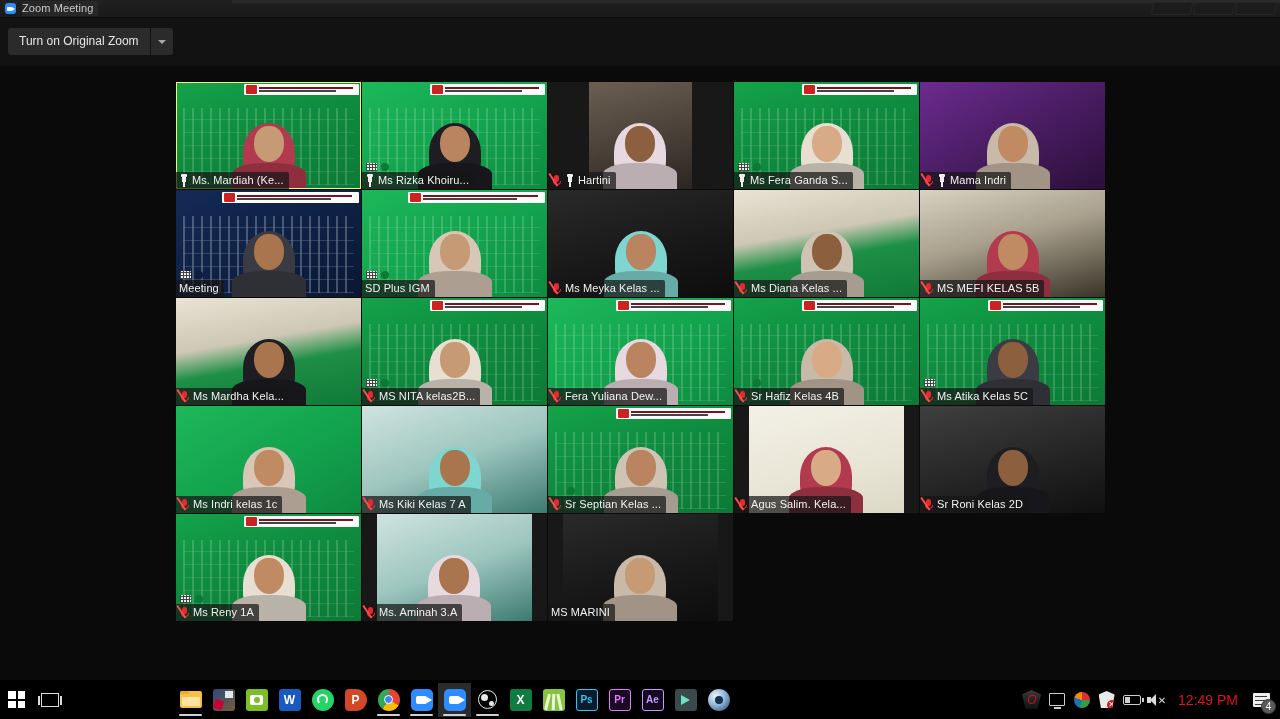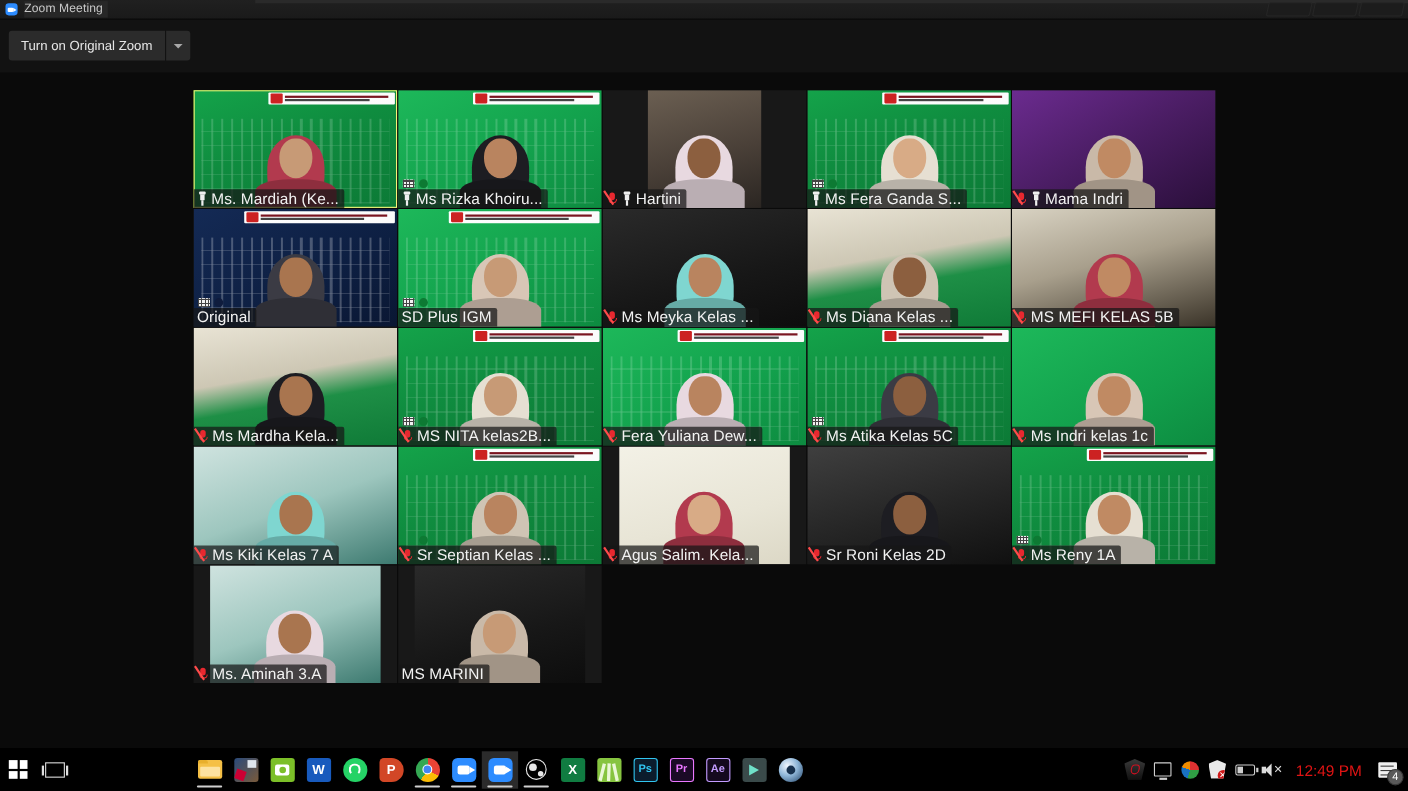--- a/index.html
+++ b/index.html
@@ -140,21 +140,21 @@
   }
 
   
   .namebar {
     position: absolute; left: 0; bottom: 0; max-width: 100%;
     height: 17px; display: flex; align-items: center;
     background: rgba(22,22,22,.72); padding: 0 5px 0 3px; z-index: 5;
     border-radius: 0 2px 0 0;
   }
   .name {
-    font-size: 14px; color: #f2f2f2; white-space: nowrap;
+    font-size: 11px; color: #f2f2f2; white-space: nowrap;
     letter-spacing: .1px; line-height: 17px;
   }
   
   .mic-muted {
     position: relative; width: 11px; height: 13px; flex: none; margin-right: 3px;
   }
   .mic-muted .mbody {
     position: absolute; left: 3px; top: 1px; width: 5px; height: 7px;
     background: #e8282f; border-radius: 2.5px;
   }
@@ -379,21 +379,21 @@
             <div class="b-logo"></div>
             <div class="b-lines">
               <div></div>
               <div></div>
             </div>
           </div>
         </div>
         <div class="kbd-ic"></div>
         <div class="dot-ic navy"></div>
         <div class="namebar">
-          <span class="name">Original</span>
+          <span class="name">Meeting</span>
         </div>
       </div>
       <div class="tile">
         <div class="vid bg-greenlt">
           <div class="bldg"></div>
           <div style="position: absolute; left: 50%; bottom: 0px; transform: translateX(-50%); width: 80px; height: 80px;">
             <div class="hijab" style="width:52px;height:58px;bottom:8px;background:#d8c6b6;"></div>
             <div class="face" style="width:30px;height:36px;bottom:27px;background:#c79a76;"></div>
             <div class="body" style="width:74px;height:26px;bottom:0;background:#d8c6b6;filter:brightness(.8);"></div>
           </div>
@@ -522,20 +522,46 @@
             </div>
           </div>
         </div>
         <div class="namebar">
           <div class="mic-muted">
             <div class="mbody"></div>
             <div class="mstand"></div>
             <div class="mslash"></div>
           </div>
           <span class="name">Fera Yuliana Dew...</span>
+        </div>
+      </div>
+      <div class="tile">
+        <div class="vid bg-green">
+          <div class="bldg"></div>
+          <div style="position: absolute; left: 50%; bottom: 0px; transform: translateX(-50%); width: 80px; height: 80px;">
+            <div class="hijab" style="width:52px;height:58px;bottom:8px;background:#c9b9a8;"></div>
+            <div class="face" style="width:30px;height:36px;bottom:27px;background:#d8ab86;"></div>
+            <div class="body" style="width:74px;height:26px;bottom:0;background:#c9b9a8;filter:brightness(.8);"></div>
+          </div>
+          <div class="banner">
+            <div class="b-logo"></div>
+            <div class="b-lines">
+              <div></div>
+              <div></div>
+            </div>
+          </div>
+        </div>
+        <div class="dot-ic"></div>
+        <div class="namebar">
+          <div class="mic-muted">
+            <div class="mbody"></div>
+            <div class="mstand"></div>
+            <div class="mslash"></div>
+          </div>
+          <span class="name">Sr Hafiz Kelas 4B</span>
         </div>
       </div>
       <div class="tile">
         <div class="vid bg-green">
           <div class="bldg"></div>
           <div style="position: absolute; left: 50%; bottom: 0px; transform: translateX(-50%); width: 80px; height: 80px;">
             <div class="hijab" style="width:52px;height:58px;bottom:8px;background:#3b3b44;"></div>
             <div class="face" style="width:30px;height:36px;bottom:27px;background:#8c5f3f;"></div>
             <div class="body" style="width:74px;height:26px;bottom:0;background:#3b3b44;filter:brightness(.8);"></div>
           </div>

